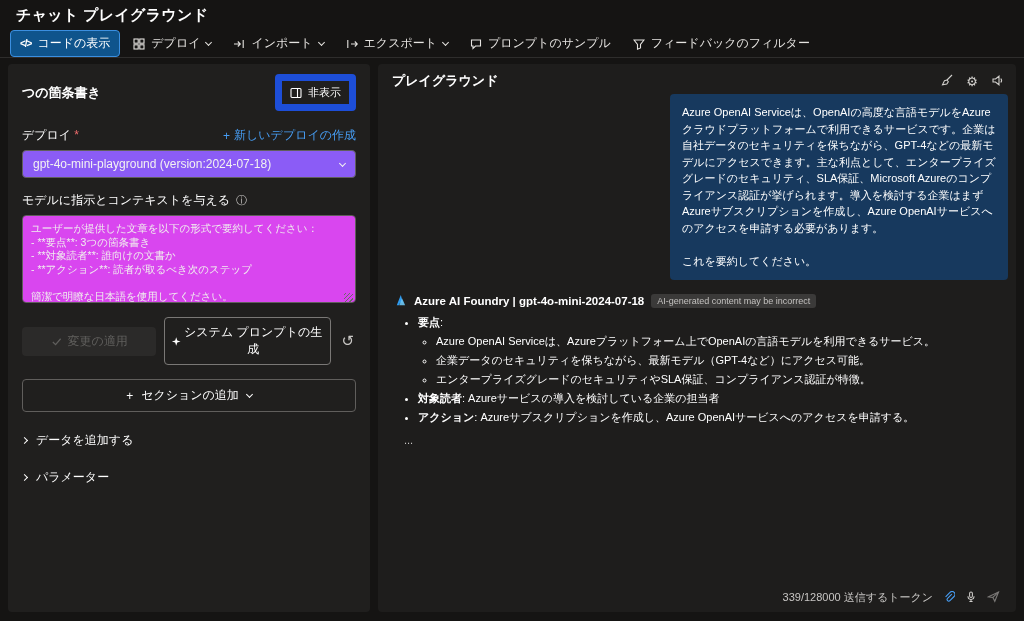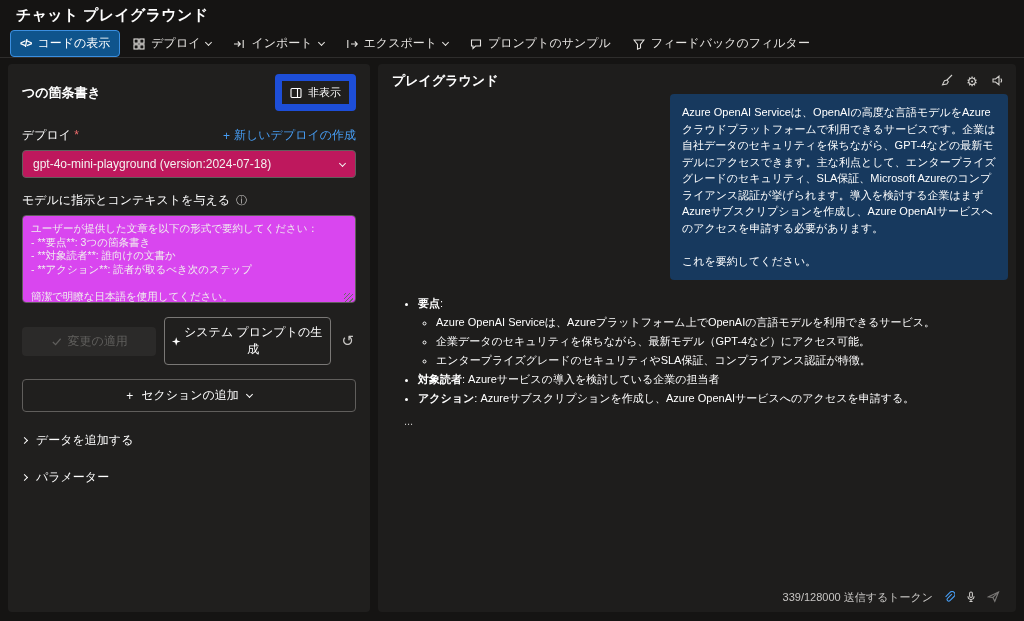--- a/index.html
+++ b/index.html
@@ -38,21 +38,21 @@
   .panel-head h2 { font-size:13px; font-weight:700; }
   .hide-btn { display:inline-flex; align-items:center; gap:6px; background:transparent;
               border:7px solid #1d4ed8; border-radius:4px; color:#fff; font-size:11px;
               padding:4px 8px; font-family:inherit; cursor:pointer; }
   .field-row { display:flex; justify-content:space-between; align-items:flex-end;
                margin-top:16px; font-size:12px; }
   .req { color:#ee6c6c; margin-left:3px; }
   .blue-link { color:#479ef5; font-size:12px; text-decoration:none; cursor:pointer;
                display:inline-flex; gap:4px; align-items:center; }
   .select { margin-top:6px; height:28px; border:1px solid #605e5c; border-radius:4px;
-            background:#be185d; display:flex; align-items:center; justify-content:space-between;
+            background:#8b5cf6; display:flex; align-items:center; justify-content:space-between;
             padding:0 10px; font-size:12px; cursor:pointer; color:#f3f2f1; }
   .label-row { margin-top:14px; font-size:12px; display:flex; align-items:center; gap:6px; }
   .info-i { color:#c8c6c4; font-size:11px; }
   .ta-wrap { position:relative; margin-top:6px; }
   .sys-ta { width:100%; height:88px; background:#d946ef; color:#f0efee;
             border:1px solid #605e5c; border-radius:4px; font-size:10.5px; line-height:1.3;
             padding:6px 8px; resize:none; font-family:inherit; }
   .resize-grip { position:absolute; right:3px; bottom:5px; width:9px; height:9px;
                  background:repeating-linear-gradient(-45deg, transparent 0 2px, #6b6968 2px 3px); }
   .btn-row { margin-top:10px; display:flex; align-items:center; gap:8px; }
@@ -250,20 +250,28 @@
     </div>
   </div>
 
   <div class="chat-body">
     <div class="user-bubble">
       <p>Azure OpenAI Serviceは、OpenAIの高度な言語モデルをAzureクラウドプラットフォームで利用できるサービスです。企業は自社データのセキュリティを保ちながら、GPT-4などの最新モデルにアクセスできます。主な利点として、エンタープライズグレードのセキュリティ、SLA保証、Microsoft Azureのコンプライアンス認証が挙げられます。導入を検討する企業はまずAzureサブスクリプションを作成し、Azure OpenAIサービスへのアクセスを申請する必要があります。</p>
       <p>これを要約してください。</p>
     </div>
 
     <div class="assistant">
+      <div class="assistant-head">
+        <svg width="13" height="13" viewBox="0 0 14 14">
+          <path fill="#2f9bef" d="M7.3 1 3 12h2.6l.9-2.6h3.3L7.3 1z"></path>
+          <path fill="#6cc6f5" opacity=".9" d="M8.6 4.5 12 12H5.8z"></path>
+        </svg>
+        <span>Azure AI Foundry | gpt-4o-mini-2024-07-18</span>
+        <span class="badge">AI-generated content may be incorrect</span>
+      </div>
       <div class="assistant-content">
         <ul class="a-list">
           <li>
             <b>要点</b><span>:</span>
             <ul>
               <li>Azure OpenAI Serviceは、Azureプラットフォーム上でOpenAIの言語モデルを利用できるサービス。</li>
               <li>企業データのセキュリティを保ちながら、最新モデル（GPT-4など）にアクセス可能。</li>
               <li>エンタープライズグレードのセキュリティやSLA保証、コンプライアンス認証が特徴。</li>
             </ul>
           </li>

